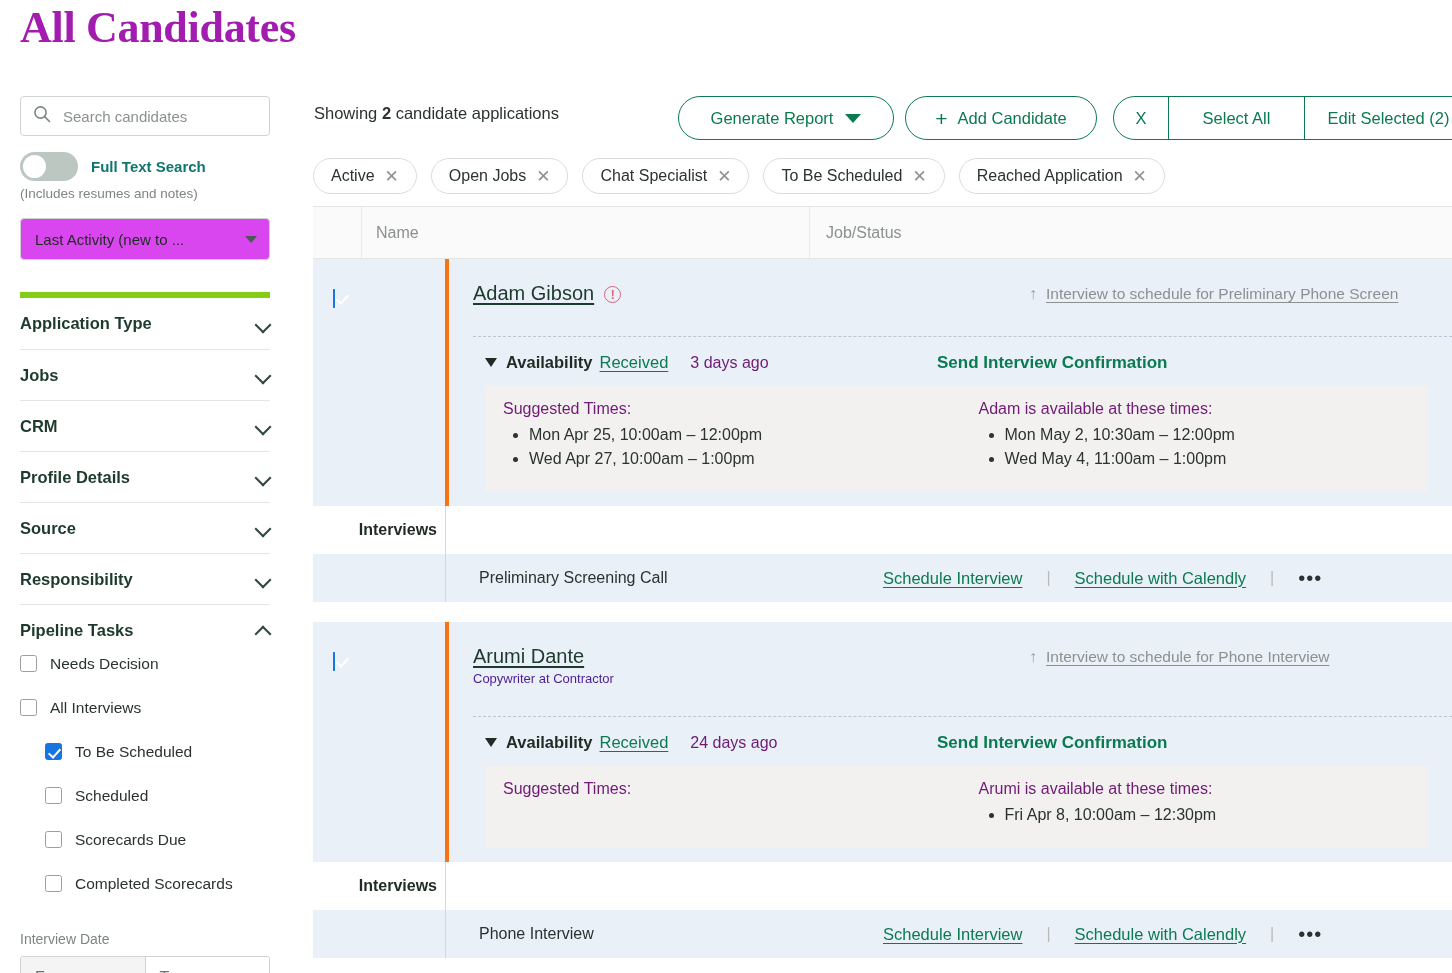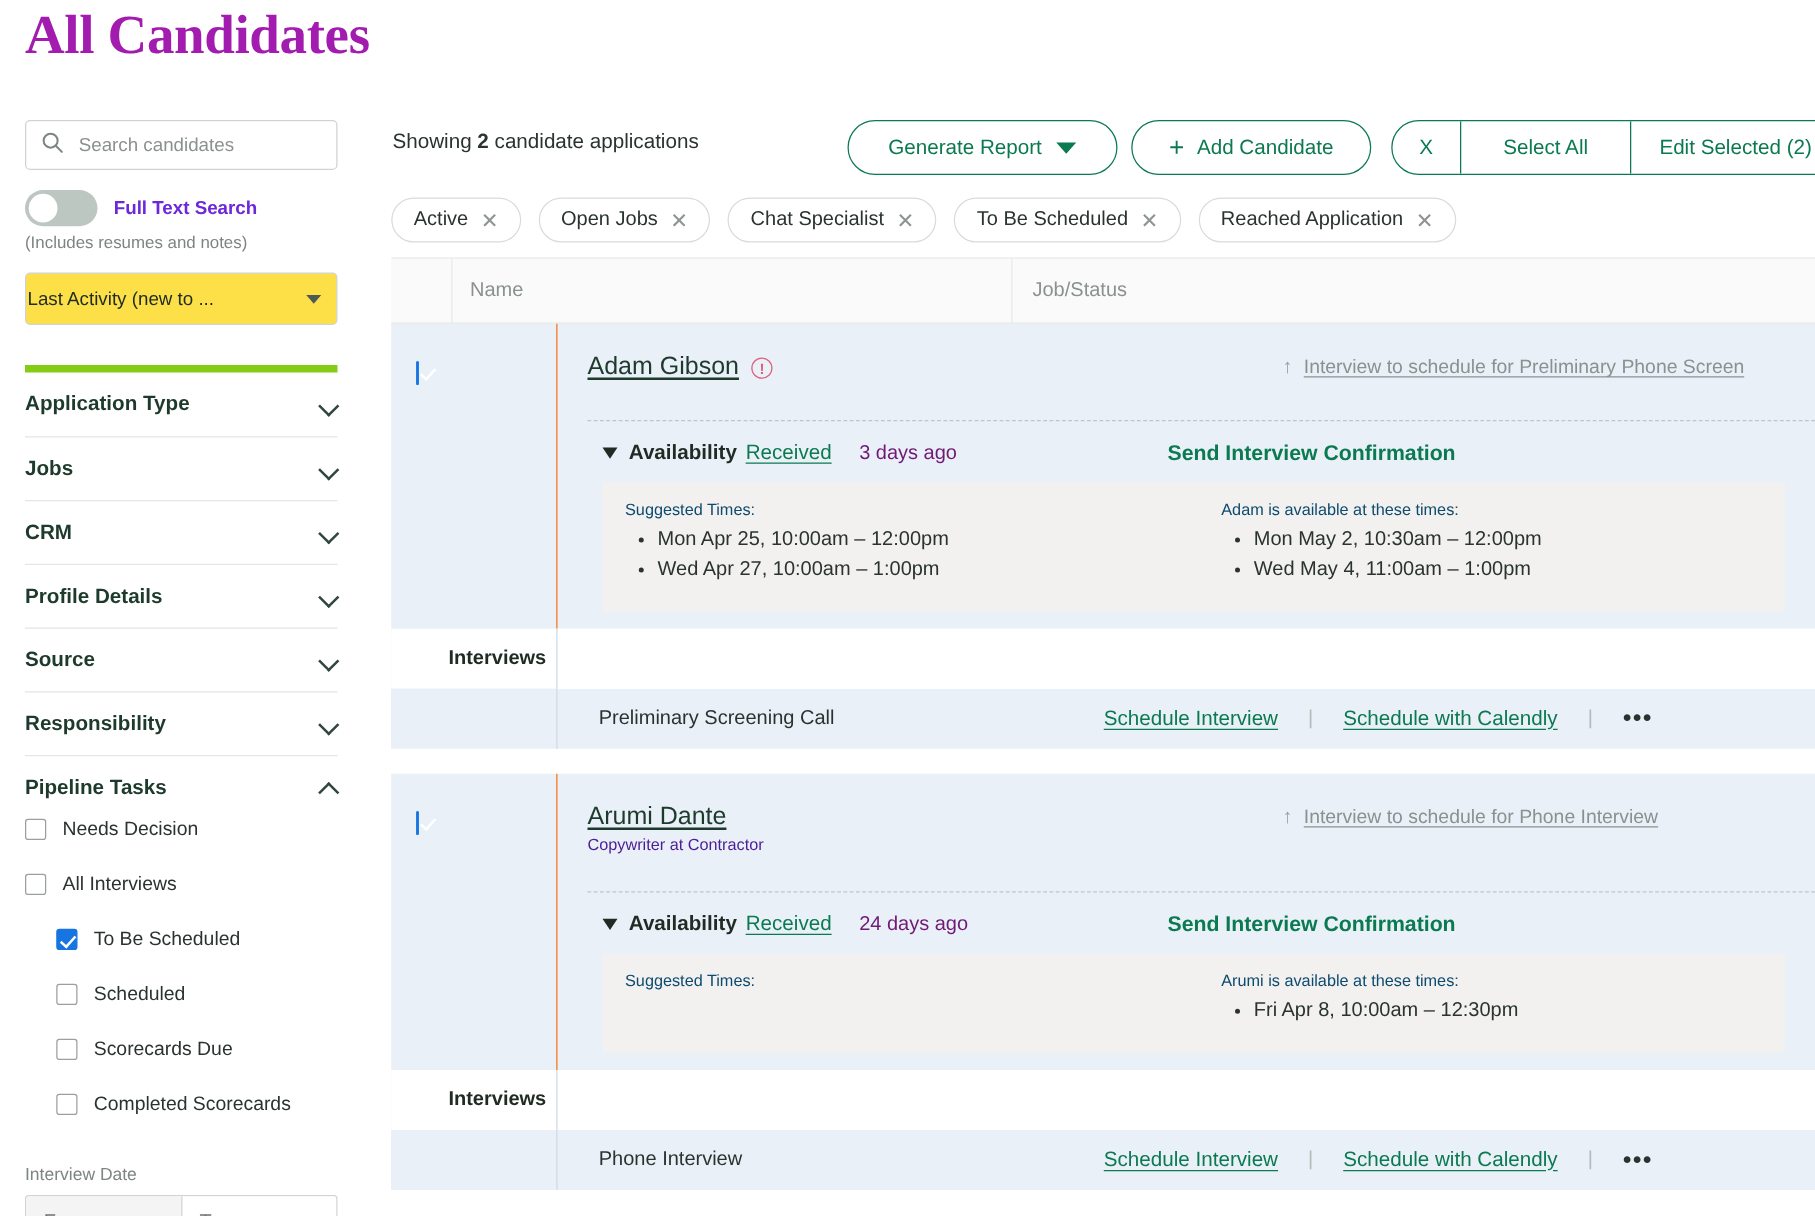--- a/index.html
+++ b/index.html
@@ -36,27 +36,27 @@
 
   .toggle-row { display: flex; align-items: center; margin-top: 16px; }
   .toggle {
     width: 58px; height: 29px; border-radius: 15px; background: #bcc7c1;
     position: relative; flex: 0 0 auto; cursor: pointer;
   }
   .toggle .knob {
     position: absolute; left: 3px; top: 3px; width: 23px; height: 23px;
     border-radius: 50%; background: #fff;
   }
-  .toggle-label { margin-left: 13px; font-size: 15px; font-weight: bold; color: #6d28d9; }
+  .toggle-label { margin-left: 13px; font-size: 15px; font-weight: bold; color: #0f766e; }
   .toggle-sub { margin-top: 5px; font-size: 13.5px; color: #7d8582; }
 
   .select-box {
     margin-top: 17px; height: 42px; border: 1px solid #cfd4d2; border-radius: 4px;
     display: flex; align-items: center; justify-content: space-between;
-    padding: 0 12px 0 1px; font-size: 15px; color: #1f2b23; background: #fde047; cursor: pointer;
+    padding: 0 12px 0 14px; font-size: 15px; color: #1f2b23; background: #d946ef; cursor: pointer;
   }
   .caret-down { width: 0; height: 0; border-left: 6px solid transparent; border-right: 6px solid transparent; border-top: 7px solid #4c5a53; }
 
   .filter-group {
     border-top: 1px solid #e3e6e4; height: 51px;
     display: flex; align-items: center; justify-content: space-between; cursor: pointer;
   }
   .filter-group:first-of-type { border-top: 0; }
   .filter-group .fg-label { font-size: 16.5px; font-weight: bold; color: #1d3a2c; }
   .chev { width: 14px; height: 14px; position: relative; }
@@ -135,21 +135,21 @@
     border-bottom: 1px solid #e3e6e4;
   }
   .th-check { width: 49px; border-right: 1px solid #e8eae9; }
   .th-name { width: 448px; border-right: 1px solid #e8eae9; display: flex; align-items: center; padding-left: 14px; }
   .th-job { flex: 1; display: flex; align-items: center; padding-left: 16px; }
   .th-label { font-size: 16px; color: #8b918f; }
 
   .cand-block { background: #e9f0f8; }
   .cand-top { display: flex; min-height: 82px; }
   .ct-check { width: 132px; flex: 0 0 132px; padding-top: 31px; padding-left: 20px; }
-  .ct-body { flex: 1; border-left: 1px solid #f97316; }
+  .ct-body { flex: 1; border-left: 4px solid #f97316; }
 
   .name-row { display: flex; padding: 23px 0 0 24px; position: relative; }
   .cand-name {
     font-size: 20px; color: #1d3a2c; text-decoration: underline;
     text-underline-offset: 3px; cursor: pointer;
   }
   .warn-icon {
     display: inline-flex; align-items: center; justify-content: center;
     width: 17px; height: 17px; border-radius: 50%; border: 1.4px solid #e0607a;
     color: #e0607a; font-size: 12px; font-weight: bold; margin-left: 10px; margin-top: 4px;
@@ -176,21 +176,21 @@
   .send-conf {
     position: absolute; left: 488px; top: 16px; font-size: 17px; color: #0b7a50;
     font-weight: bold; cursor: pointer;
   }
 
   .times-box {
     margin: 14px 24px 0 36px; background: #f2f1ef; display: flex; padding: 14px 0 18px 0;
   }
   .times-col { width: 50%; padding-left: 18px; }
   .times-col.right { padding-left: 22px; }
-  .times-title { font-size: 13px; color: #0c4a6e; }
+  .times-title { font-size: 16px; color: #701a75; }
   .times-list { margin: 8px 0 0 0; padding-left: 26px; }
   .times-list li { font-size: 16px; color: #2a3330; margin-bottom: 6px; }
 
   .interviews-row { display: flex; background: #fff; min-height: 48px; }
   .ir-label { width: 132px; flex: 0 0 132px; display: flex; align-items: center; justify-content: flex-end; padding-right: 8px; }
   .ir-label span { font-size: 16px; font-weight: bold; color: #1f2b23; }
   .ir-body { flex: 1; border-left: 1px solid #cfd9e5; background: #fff; }
 
   .interview-item { display: flex; background: #e9f0f8; min-height: 48px; }
   .ii-left { width: 132px; flex: 0 0 132px; }

